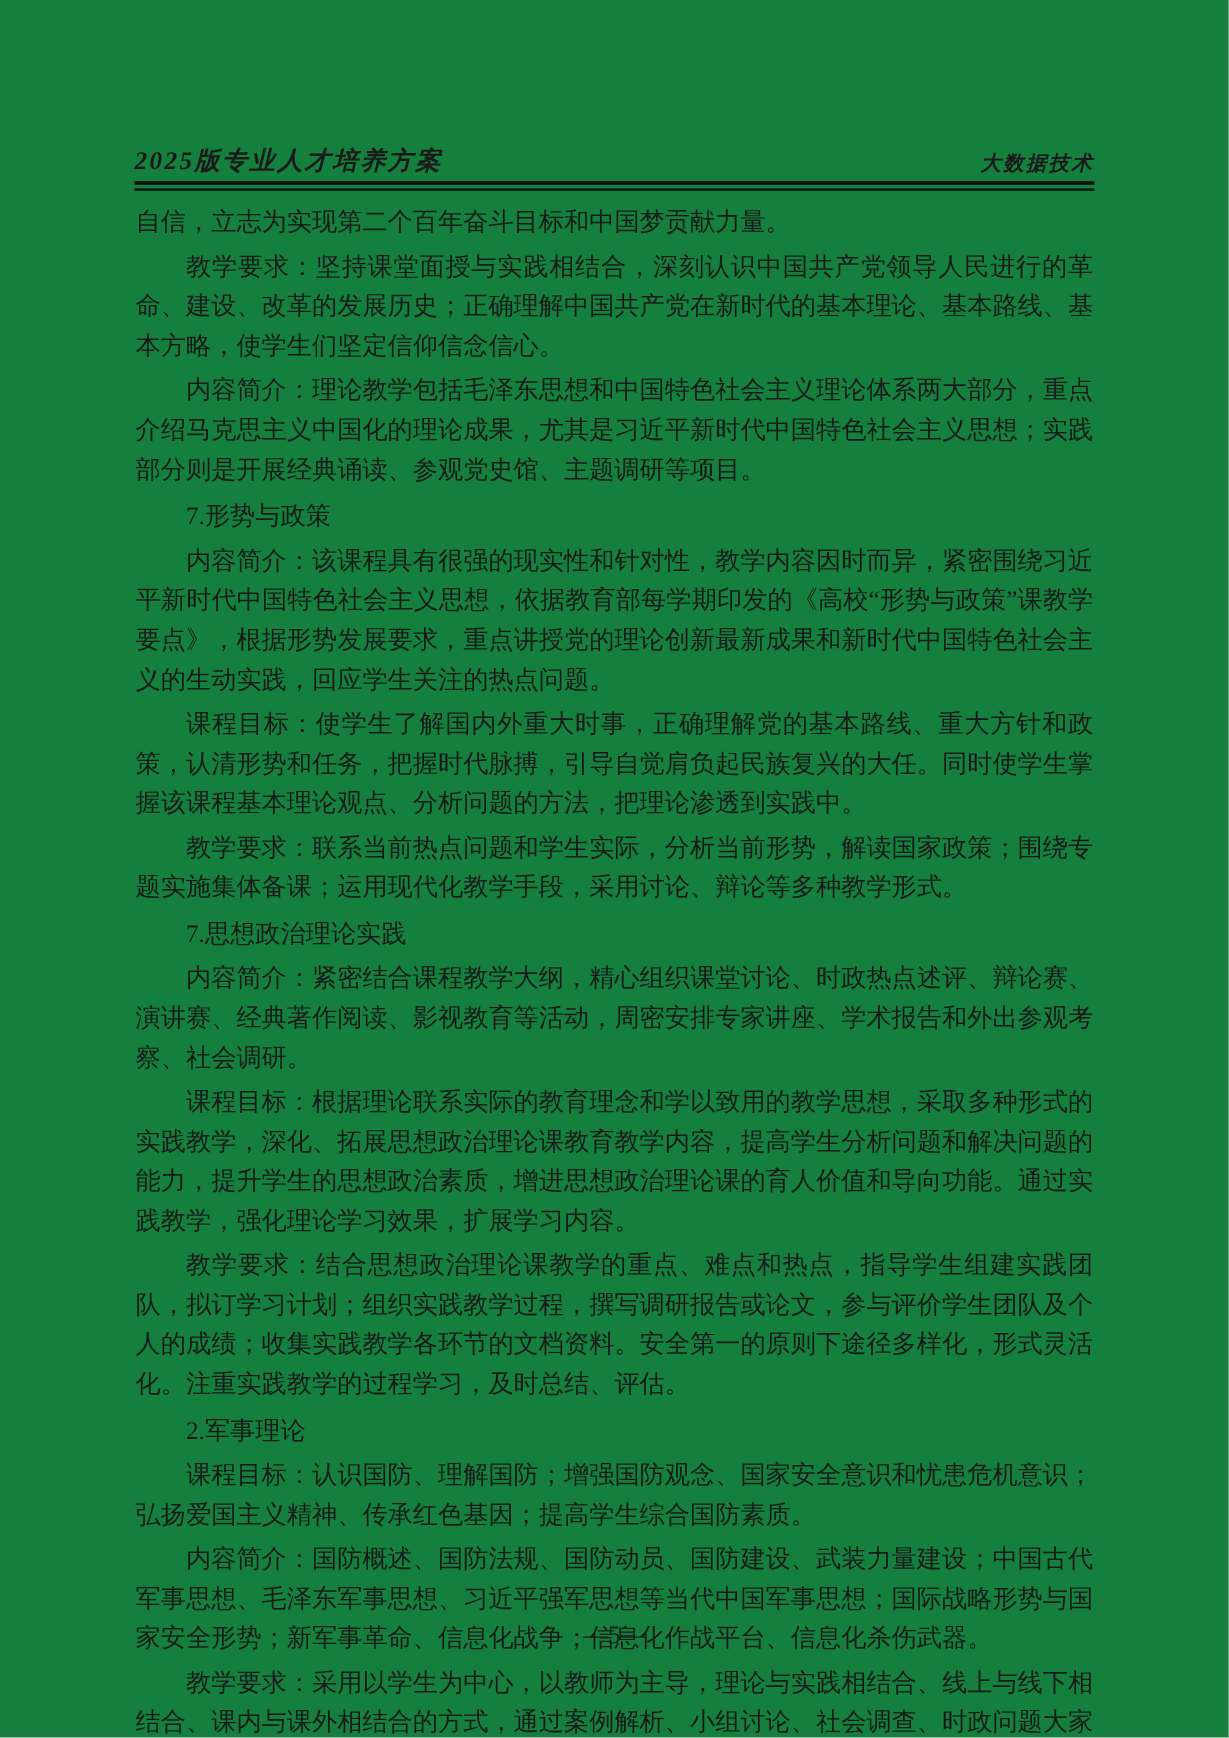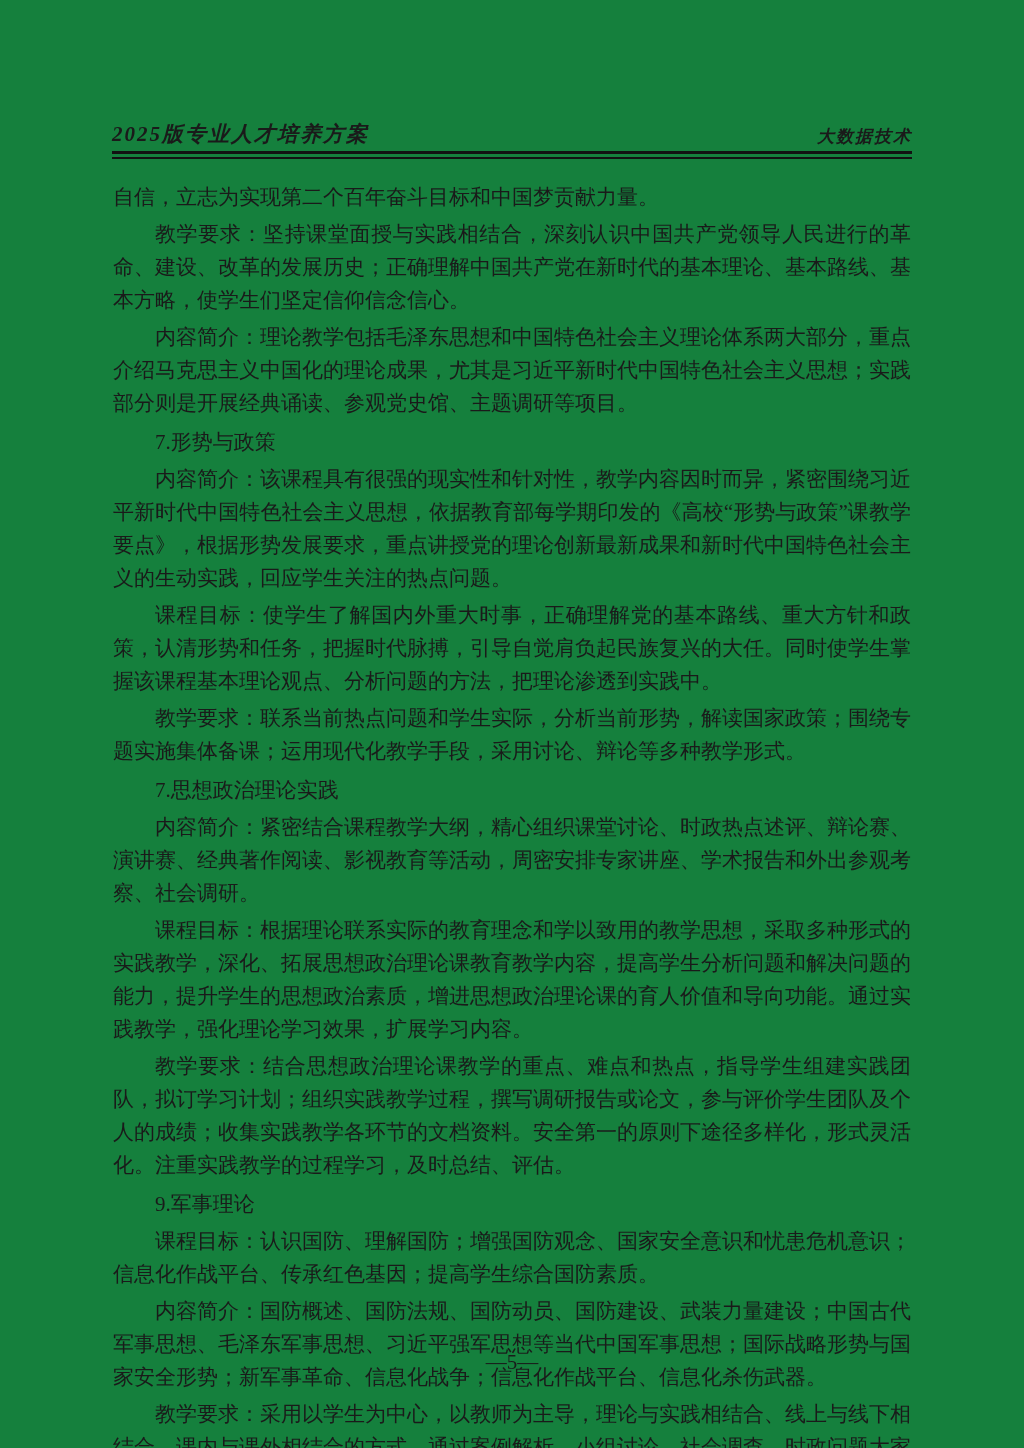--- a/index.html
+++ b/index.html
@@ -45,21 +45,21 @@
     line-height: 33px;
     text-align: justify;
     text-justify: inter-ideograph;
   }
   .content p.para {
     margin: 0;
     padding: 0;
     text-indent: 2em;
     margin-top: 4px;
   }
-  .content p.para.cont { text-indent: 0; margin-top: 12px; }
+  .content p.para.cont { text-indent: 0; margin-top: 0; }
   .content p.para.heading { margin-top: 6px; }
 
   .footer {
     position: absolute;
     top: 1350px;
     left: 0;
     width: 100%;
     text-align: center;
     font-size: 21px;
     letter-spacing: 0px;
@@ -85,22 +85,22 @@
     <p class="para">教学要求：坚持课堂面授与实践相结合，深刻认识中国共产党领导人民进行的革命、建设、改革的发展历史；正确理解中国共产党在新时代的基本理论、基本路线、基本方略，使学生们坚定信仰信念信心。</p>
     <p class="para">内容简介：理论教学包括毛泽东思想和中国特色社会主义理论体系两大部分，重点介绍马克思主义中国化的理论成果，尤其是习近平新时代中国特色社会主义思想；实践部分则是开展经典诵读、参观党史馆、主题调研等项目。</p>
     <p class="para heading">7.形势与政策</p>
     <p class="para">内容简介：该课程具有很强的现实性和针对性，教学内容因时而异，紧密围绕习近平新时代中国特色社会主义思想，依据教育部每学期印发的《高校“形势与政策”课教学要点》，根据形势发展要求，重点讲授党的理论创新最新成果和新时代中国特色社会主义的生动实践，回应学生关注的热点问题。</p>
     <p class="para">课程目标：使学生了解国内外重大时事，正确理解党的基本路线、重大方针和政策，认清形势和任务，把握时代脉搏，引导自觉肩负起民族复兴的大任。同时使学生掌握该课程基本理论观点、分析问题的方法，把理论渗透到实践中。</p>
     <p class="para">教学要求：联系当前热点问题和学生实际，分析当前形势，解读国家政策；围绕专题实施集体备课；运用现代化教学手段，采用讨论、辩论等多种教学形式。</p>
     <p class="para heading">7.思想政治理论实践</p>
     <p class="para">内容简介：紧密结合课程教学大纲，精心组织课堂讨论、时政热点述评、辩论赛、演讲赛、经典著作阅读、影视教育等活动，周密安排专家讲座、学术报告和外出参观考察、社会调研。</p>
     <p class="para">课程目标：根据理论联系实际的教育理念和学以致用的教学思想，采取多种形式的实践教学，深化、拓展思想政治理论课教育教学内容，提高学生分析问题和解决问题的能力，提升学生的思想政治素质，增进思想政治理论课的育人价值和导向功能。通过实践教学，强化理论学习效果，扩展学习内容。</p>
     <p class="para">教学要求：结合思想政治理论课教学的重点、难点和热点，指导学生组建实践团队，拟订学习计划；组织实践教学过程，撰写调研报告或论文，参与评价学生团队及个人的成绩；收集实践教学各环节的文档资料。安全第一的原则下途径多样化，形式灵活化。注重实践教学的过程学习，及时总结、评估。</p>
-    <p class="para heading">9.军事理论</p>
-    <p class="para">课程目标：认识国防、理解国防；增强国防观念、国家安全意识和忧患危机意识；信息化作战平台、传承红色基因；提高学生综合国防素质。</p>
+    <p class="para heading">2.军事理论</p>
+    <p class="para">课程目标：认识国防、理解国防；增强国防观念、国家安全意识和忧患危机意识；弘扬爱国主义精神、传承红色基因；提高学生综合国防素质。</p>
     <p class="para">内容简介：国防概述、国防法规、国防动员、国防建设、武装力量建设；中国古代军事思想、毛泽东军事思想、习近平强军思想等当代中国军事思想；国际战略形势与国家安全形势；新军事革命、信息化战争；信息化作战平台、信息化杀伤武器。</p>
     <p class="para">教学要求：采用以学生为中心，以教师为主导，理论与实践相结合、线上与线下相结合、课内与课外相结合的方式，通过案例解析、小组讨论、社会调查、时政问题大家谈、课堂演讲等多种形式开展教</p>
   </div>
 
   <div class="footer">
     <span>—5—</span>
   </div>
 
 </div>
 

